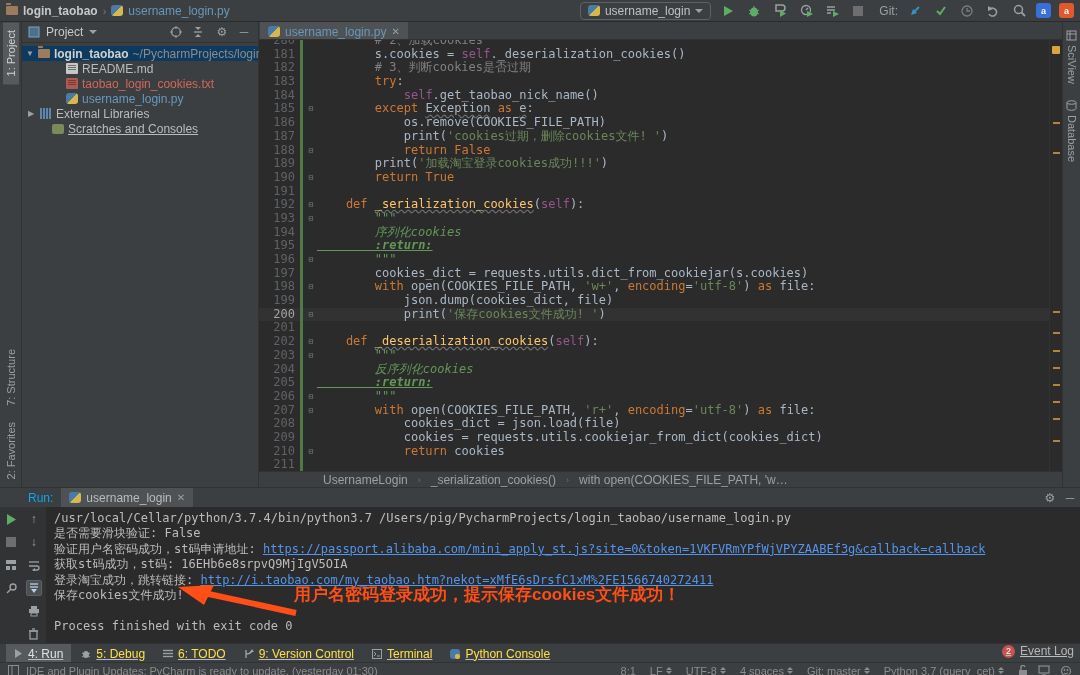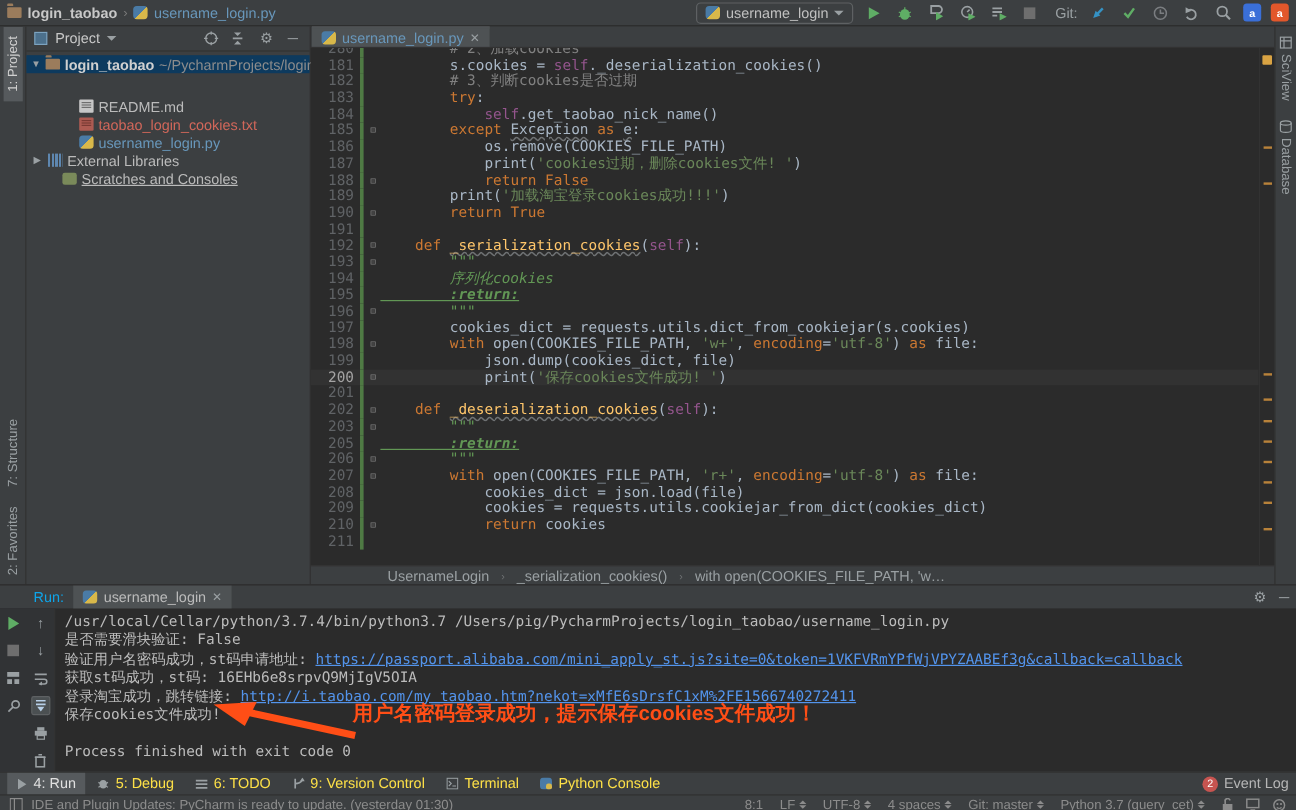--- a/index.html
+++ b/index.html
@@ -115,21 +115,21 @@
   .console { flex:1; position:relative; padding:4px 0 0 8px; overflow:hidden;
     font-family:"DejaVu Sans Mono", monospace; font-size:12px; line-height:15.4px; color:#bcbcbc; }
   .cline { white-space:pre; height:15.4px; }
   .clink { color:#5394ec; text-decoration:underline; }
   .annot { position:absolute; left:248px; top:80px; color:#ff4e16; font-size:17px;
     font-weight:bold; font-family:"Liberation Sans", sans-serif; }
   .arrow-svg { position:absolute; left:120px; top:70px; pointer-events:none; }
 
   
   .toolbar-bottom { height:19px; flex:0 0 19px; background:#3c3f41; border-top:1px solid #323232;
-    display:flex; align-items:center; padding:0 6px; gap:2px; }
+    display:flex; align-items:flex-start; padding:0 6px; gap:2px;text-decoration:underline; }
   .btab { display:flex; align-items:center; gap:5px; padding:0 8px; height:19px; color:#fde047; }
   .btab.active { background:#565a5d; color:#e0e0e0; }
   .evlog { margin-left:auto; display:flex; align-items:center; gap:5px; color:#b6b6b6; }
   .badge { width:13px; height:13px; border-radius:50%; background:#c75450; color:#fff;
     font-size:9px; display:flex; align-items:center; justify-content:center; }
 
   .statusbar { height:16px; flex:0 0 16px; background:#3c3f41; border-top:1px solid #323232;
     display:flex; align-items:center; padding:0 8px; color:#8c8c8c; font-size:11px; }
   .sb-left { display:flex; align-items:center; gap:7px; }
   .sb-right { margin-left:auto; display:flex; align-items:center; gap:14px; }
@@ -284,21 +284,21 @@
       </div>
       <div class="tree" id="tree">
           <div class="trow sel" style="padding-left: 4px;">
             <span class="arrow">▼</span>
             <span class="fico">
               <span class="ic-folder" style="display: block;"></span>
             </span>
             <span style="color: rgb(208, 208, 208); font-weight: bold;">login_taobao</span>
             <span class="tpath"> ~/PycharmProjects/login_taobao</span>
           </div>
-          <div class="trow" style="padding-left: 30px; margin-top: 20px;">
+          <div class="trow" style="padding-left: 30px;">
             <span class="arrow"></span>
             <span class="fico">
               <span class="ic-file" style="display: block;"></span>
             </span>
             <span style="color: rgb(187, 187, 187);">README.md</span>
           </div>
           <div class="trow" style="padding-left: 30px;">
             <span class="arrow"></span>
             <span class="fico">
               <span class="ic-file red" style="display: block;"></span>
@@ -359,20 +359,21 @@
               <div class="eline"><span class="lnum">194</span><span class="gbar"></span><span class="foldc"></span><span class="ecode"><span class="tk-ds">        序列化cookies</span></span></div>
               <div class="eline"><span class="lnum">195</span><span class="gbar"></span><span class="foldc"></span><span class="ecode"><span class="tk-dt">        :return:</span></span></div>
               <div class="eline"><span class="lnum">196</span><span class="gbar"></span><span class="foldc">⊟</span><span class="ecode"><span class="tk-ds">        """</span></span></div>
               <div class="eline"><span class="lnum">197</span><span class="gbar"></span><span class="foldc"></span><span class="ecode"><span class="tk-d">        cookies_dict = requests.utils.dict_from_cookiejar(s.cookies)</span></span></div>
               <div class="eline"><span class="lnum">198</span><span class="gbar"></span><span class="foldc">⊟</span><span class="ecode"><span class="tk-k">        with </span><span class="tk-d">open(COOKIES_FILE_PATH, </span><span class="tk-s">'w+'</span><span class="tk-d">, </span><span class="tk-k">encoding</span><span class="tk-d">=</span><span class="tk-s">'utf-8'</span><span class="tk-d">) </span><span class="tk-k">as</span><span class="tk-d"> file:</span></span></div>
               <div class="eline"><span class="lnum">199</span><span class="gbar"></span><span class="foldc"></span><span class="ecode"><span class="tk-d">            json.dump(cookies_dict, file)</span></span></div>
               <div class="eline hl"><span class="lnum">200</span><span class="gbar"></span><span class="foldc">⊟</span><span class="ecode"><span class="tk-d">            print(</span><span class="tk-s">'保存cookies文件成功! '</span><span class="tk-d">)</span></span></div>
               <div class="eline"><span class="lnum">201</span><span class="gbar"></span><span class="foldc"></span><span class="ecode"></span></div>
               <div class="eline"><span class="lnum">202</span><span class="gbar"></span><span class="foldc">⊟</span><span class="ecode"><span class="tk-k">    def </span><span class="tk-f">_deserialization_cookies</span><span class="tk-d">(</span><span class="tk-sf">self</span><span class="tk-d">):</span></span></div>
               <div class="eline"><span class="lnum">203</span><span class="gbar"></span><span class="foldc">⊟</span><span class="ecode"><span class="tk-ds">        """</span></span></div>
+              <div class="eline"><span class="lnum">204</span><span class="gbar"></span><span class="foldc"></span><span class="ecode"><span class="tk-ds">        反序列化cookies</span></span></div>
               <div class="eline"><span class="lnum">205</span><span class="gbar"></span><span class="foldc"></span><span class="ecode"><span class="tk-dt">        :return:</span></span></div>
               <div class="eline"><span class="lnum">206</span><span class="gbar"></span><span class="foldc">⊟</span><span class="ecode"><span class="tk-ds">        """</span></span></div>
               <div class="eline"><span class="lnum">207</span><span class="gbar"></span><span class="foldc">⊟</span><span class="ecode"><span class="tk-k">        with </span><span class="tk-d">open(COOKIES_FILE_PATH, </span><span class="tk-s">'r+'</span><span class="tk-d">, </span><span class="tk-k">encoding</span><span class="tk-d">=</span><span class="tk-s">'utf-8'</span><span class="tk-d">) </span><span class="tk-k">as</span><span class="tk-d"> file:</span></span></div>
               <div class="eline"><span class="lnum">208</span><span class="gbar"></span><span class="foldc"></span><span class="ecode"><span class="tk-d">            cookies_dict = json.load(file)</span></span></div>
               <div class="eline"><span class="lnum">209</span><span class="gbar"></span><span class="foldc"></span><span class="ecode"><span class="tk-d">            cookies = requests.utils.cookiejar_from_dict(cookies_dict)</span></span></div>
               <div class="eline"><span class="lnum">210</span><span class="gbar"></span><span class="foldc">⊟</span><span class="ecode"><span class="tk-k">            return</span><span class="tk-d"> cookies</span></span></div>
               <div class="eline"><span class="lnum">211</span><span class="gbar"></span><span class="foldc"></span><span class="ecode"></span></div>
             </div>
         </div>
         <div class="estripe">

